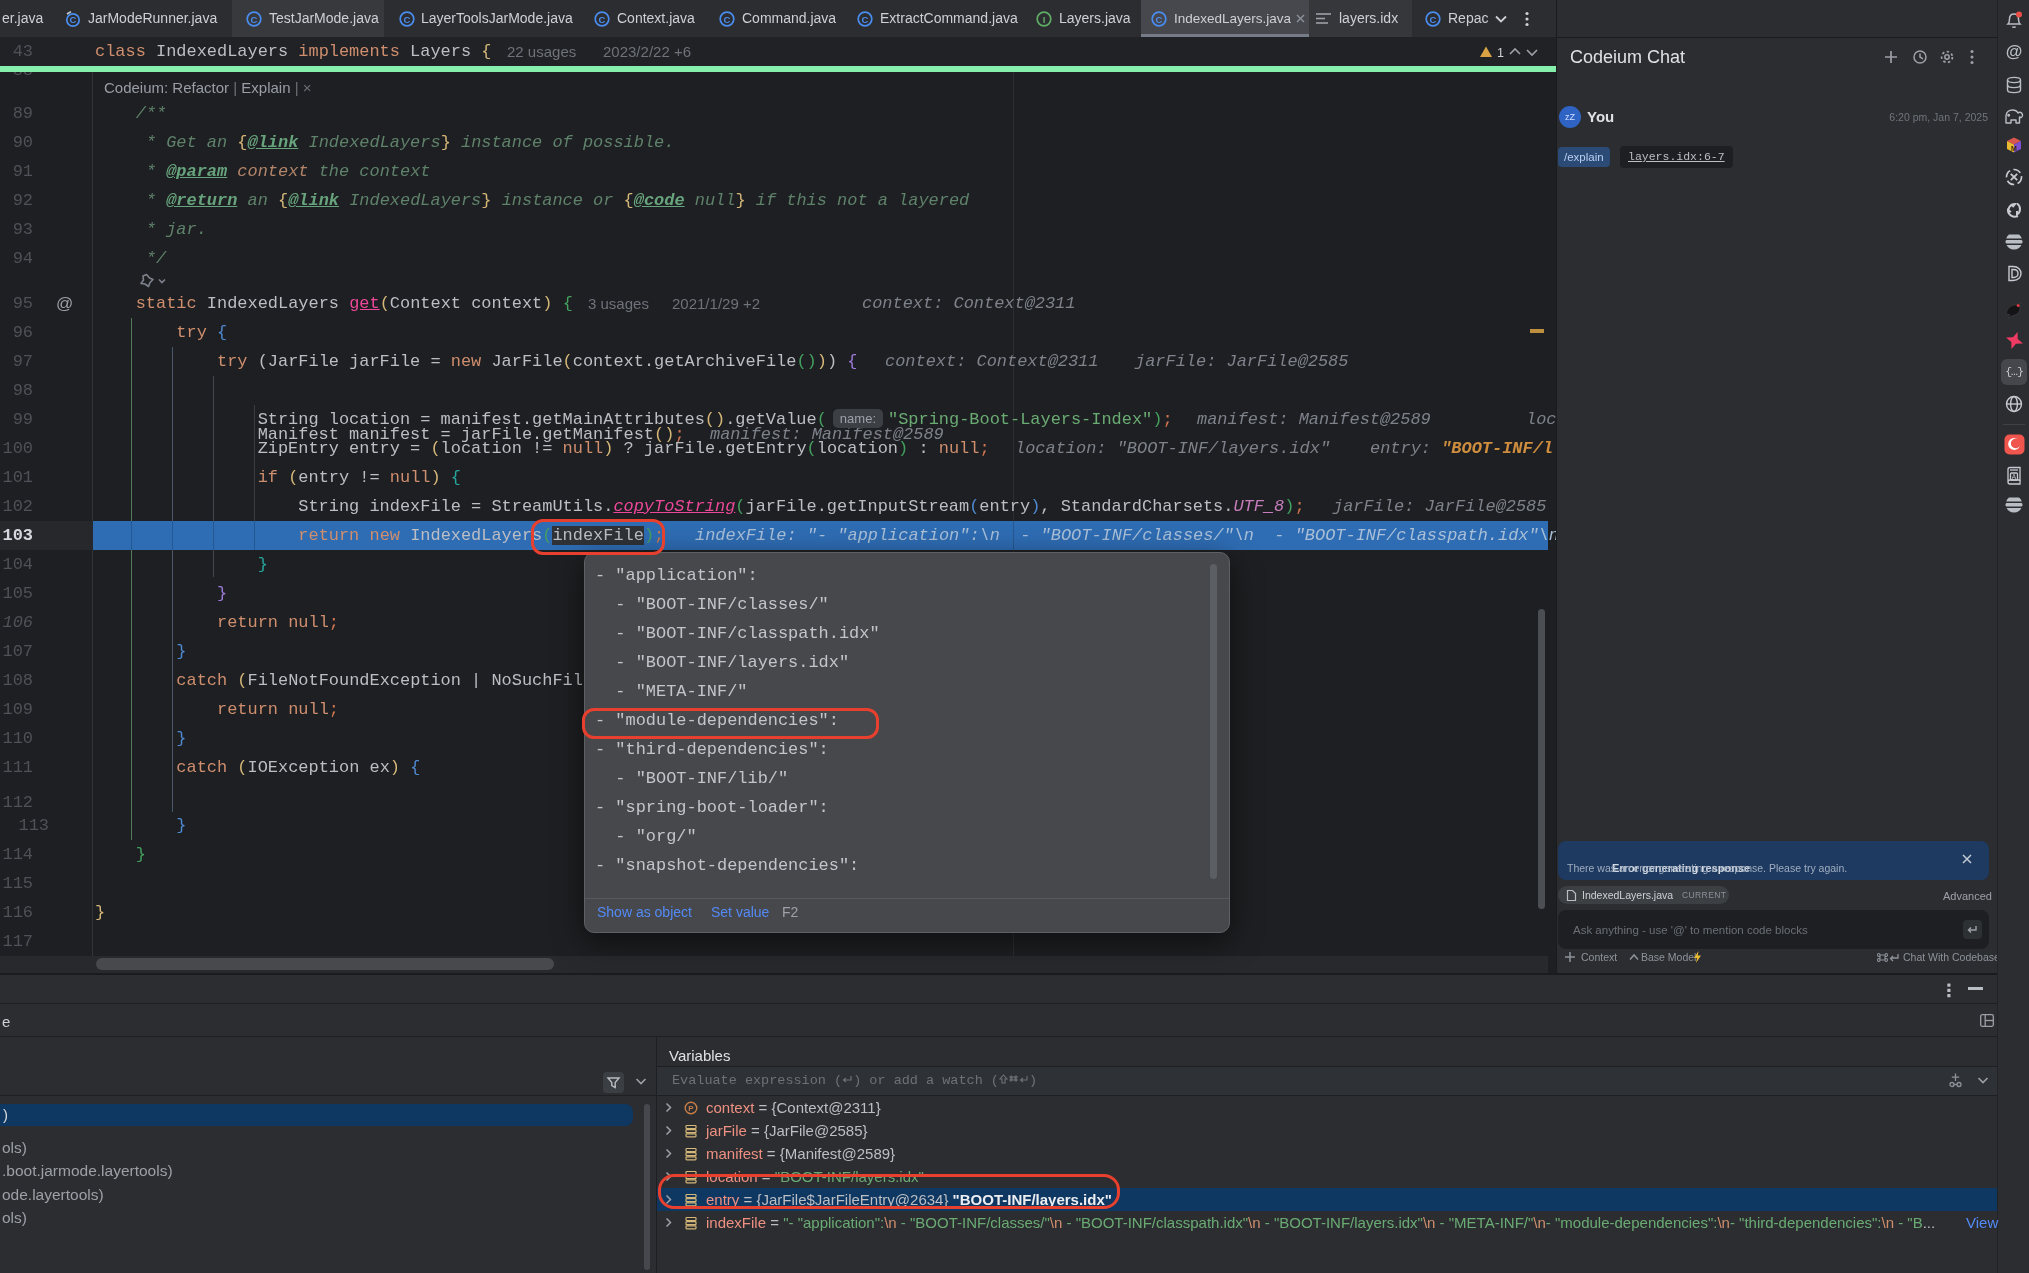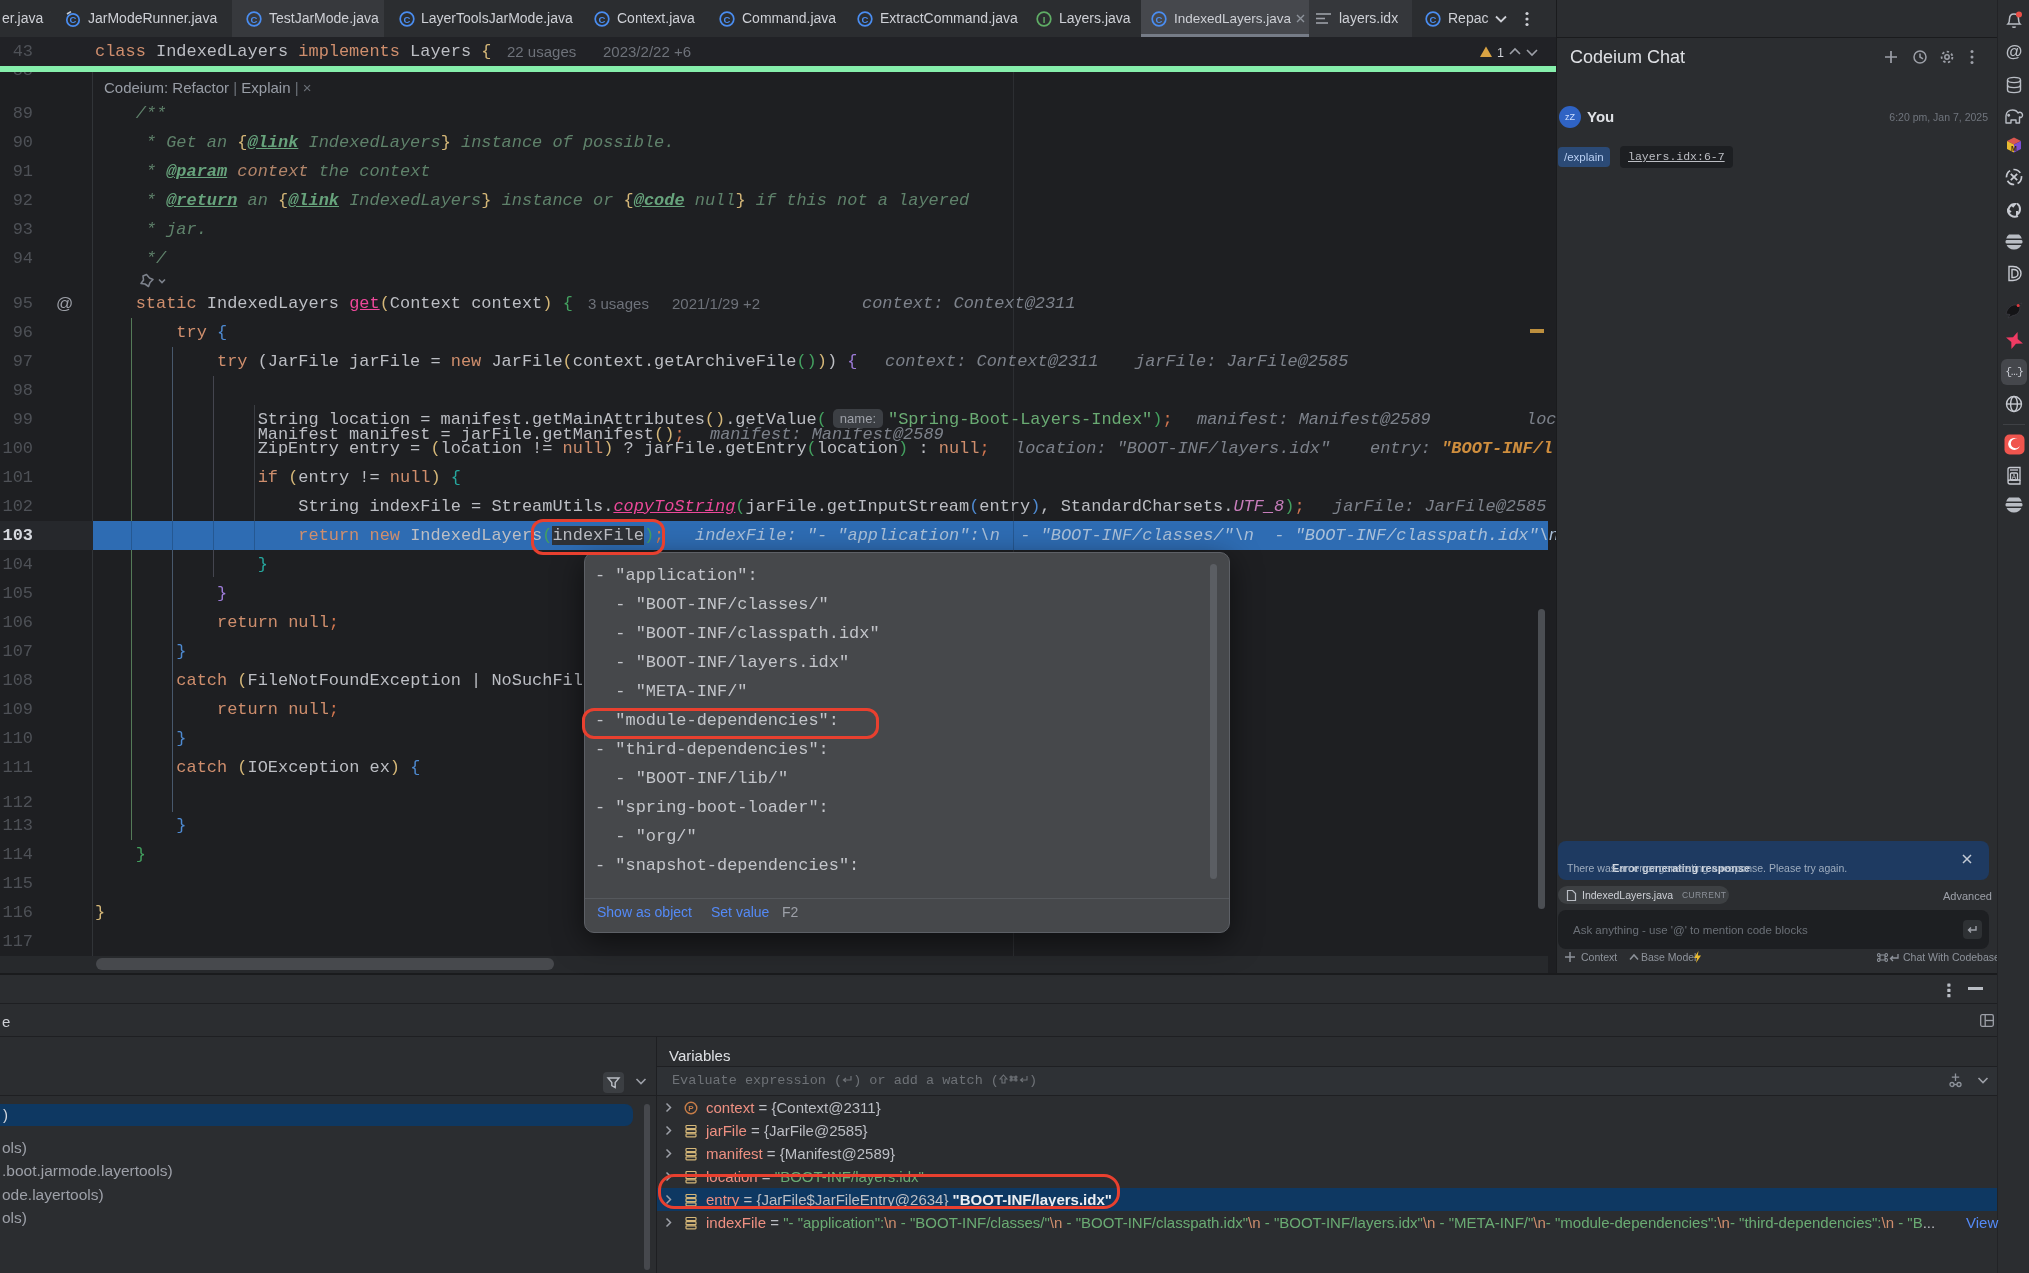--- a/index.html
+++ b/index.html
@@ -165,28 +165,28 @@
     <div class="ln" style="top:207px;">94</div>
     <div class="ln" style="top:252px;">95</div>
     <div class="ln" style="top:281px;">96</div>
     <div class="ln" style="top:310px;">97</div>
     <div class="ln" style="top:339px;">98</div>
     <div class="ln" style="top:368px;">99</div>
     <div class="ln" style="top:397px;">100</div>
     <div class="ln" style="top:426px;">101</div>
     <div class="ln" style="top:455px;">102</div>
     <div class="ln" style="top:542px;">105</div>
-    <div class="ln" style="top:571px;">106</div>
+    <div class="ln" style="top:571px;font-style:italic;">106</div>
     <div class="ln" style="top:600px;">107</div>
     <div class="ln" style="top:629px;">108</div>
     <div class="ln" style="top:658px;">109</div>
     <div class="ln" style="top:687px;">110</div>
     <div class="ln" style="top:716px;">111</div>
     <div class="ln" style="top:745px;margin-top:6px;">112</div>
-    <div class="ln" style="top:774px;">113</div>
+    <div class="ln" style="top:774px;padding-left:16px;">113</div>
     <div class="ln" style="top:803px;">114</div>
     <div class="ln" style="top:832px;">115</div>
     <div class="ln" style="top:861px;">116</div>
     <div class="ln" style="top:890px;">117</div>
 
     <div class="abs" style="left:56px;top:252px;height:29px;line-height:29px;font-size:17px;color:#9da0a8;">@</div>
 
     <div class="abs" style="left:139px;top:236px;">
       <svg width="30" height="16" viewBox="0 0 30 16">
           <g stroke="#7d828c" stroke-width="1.6" fill="none">

